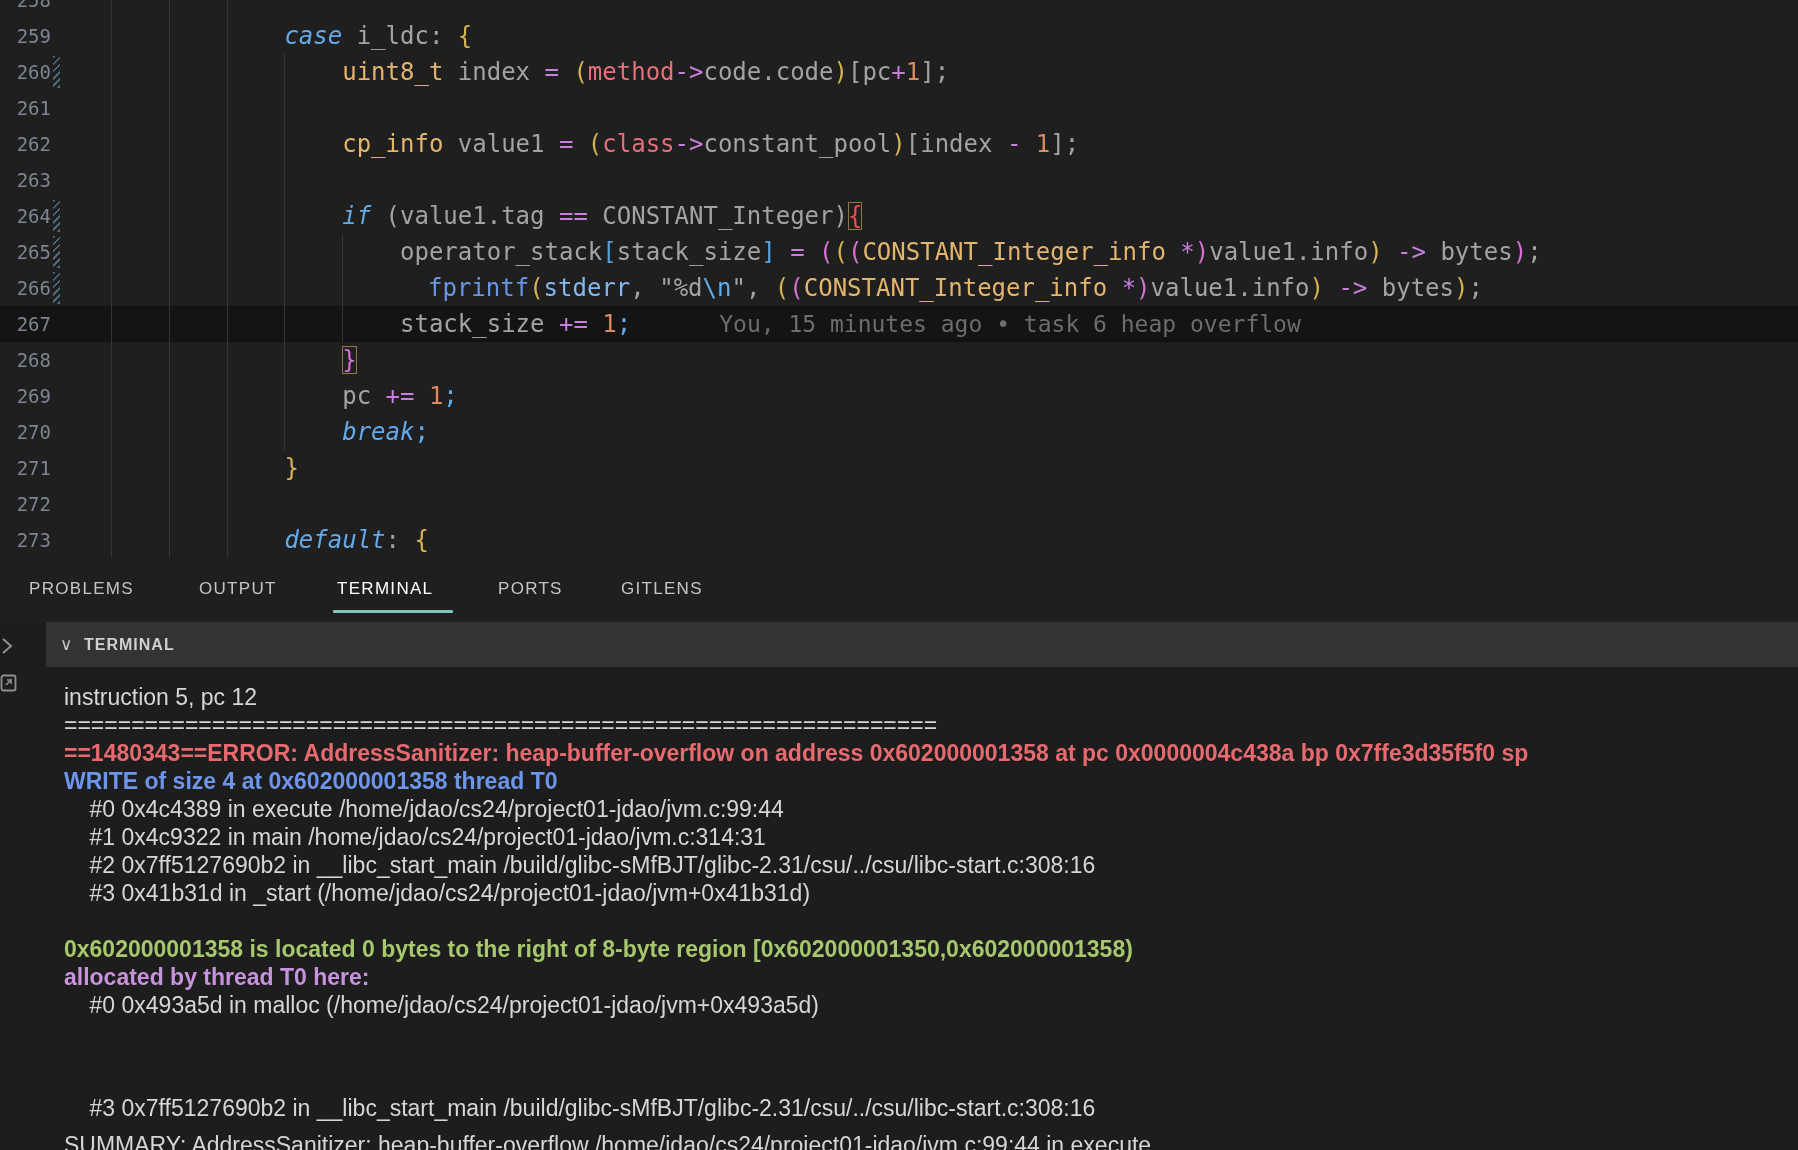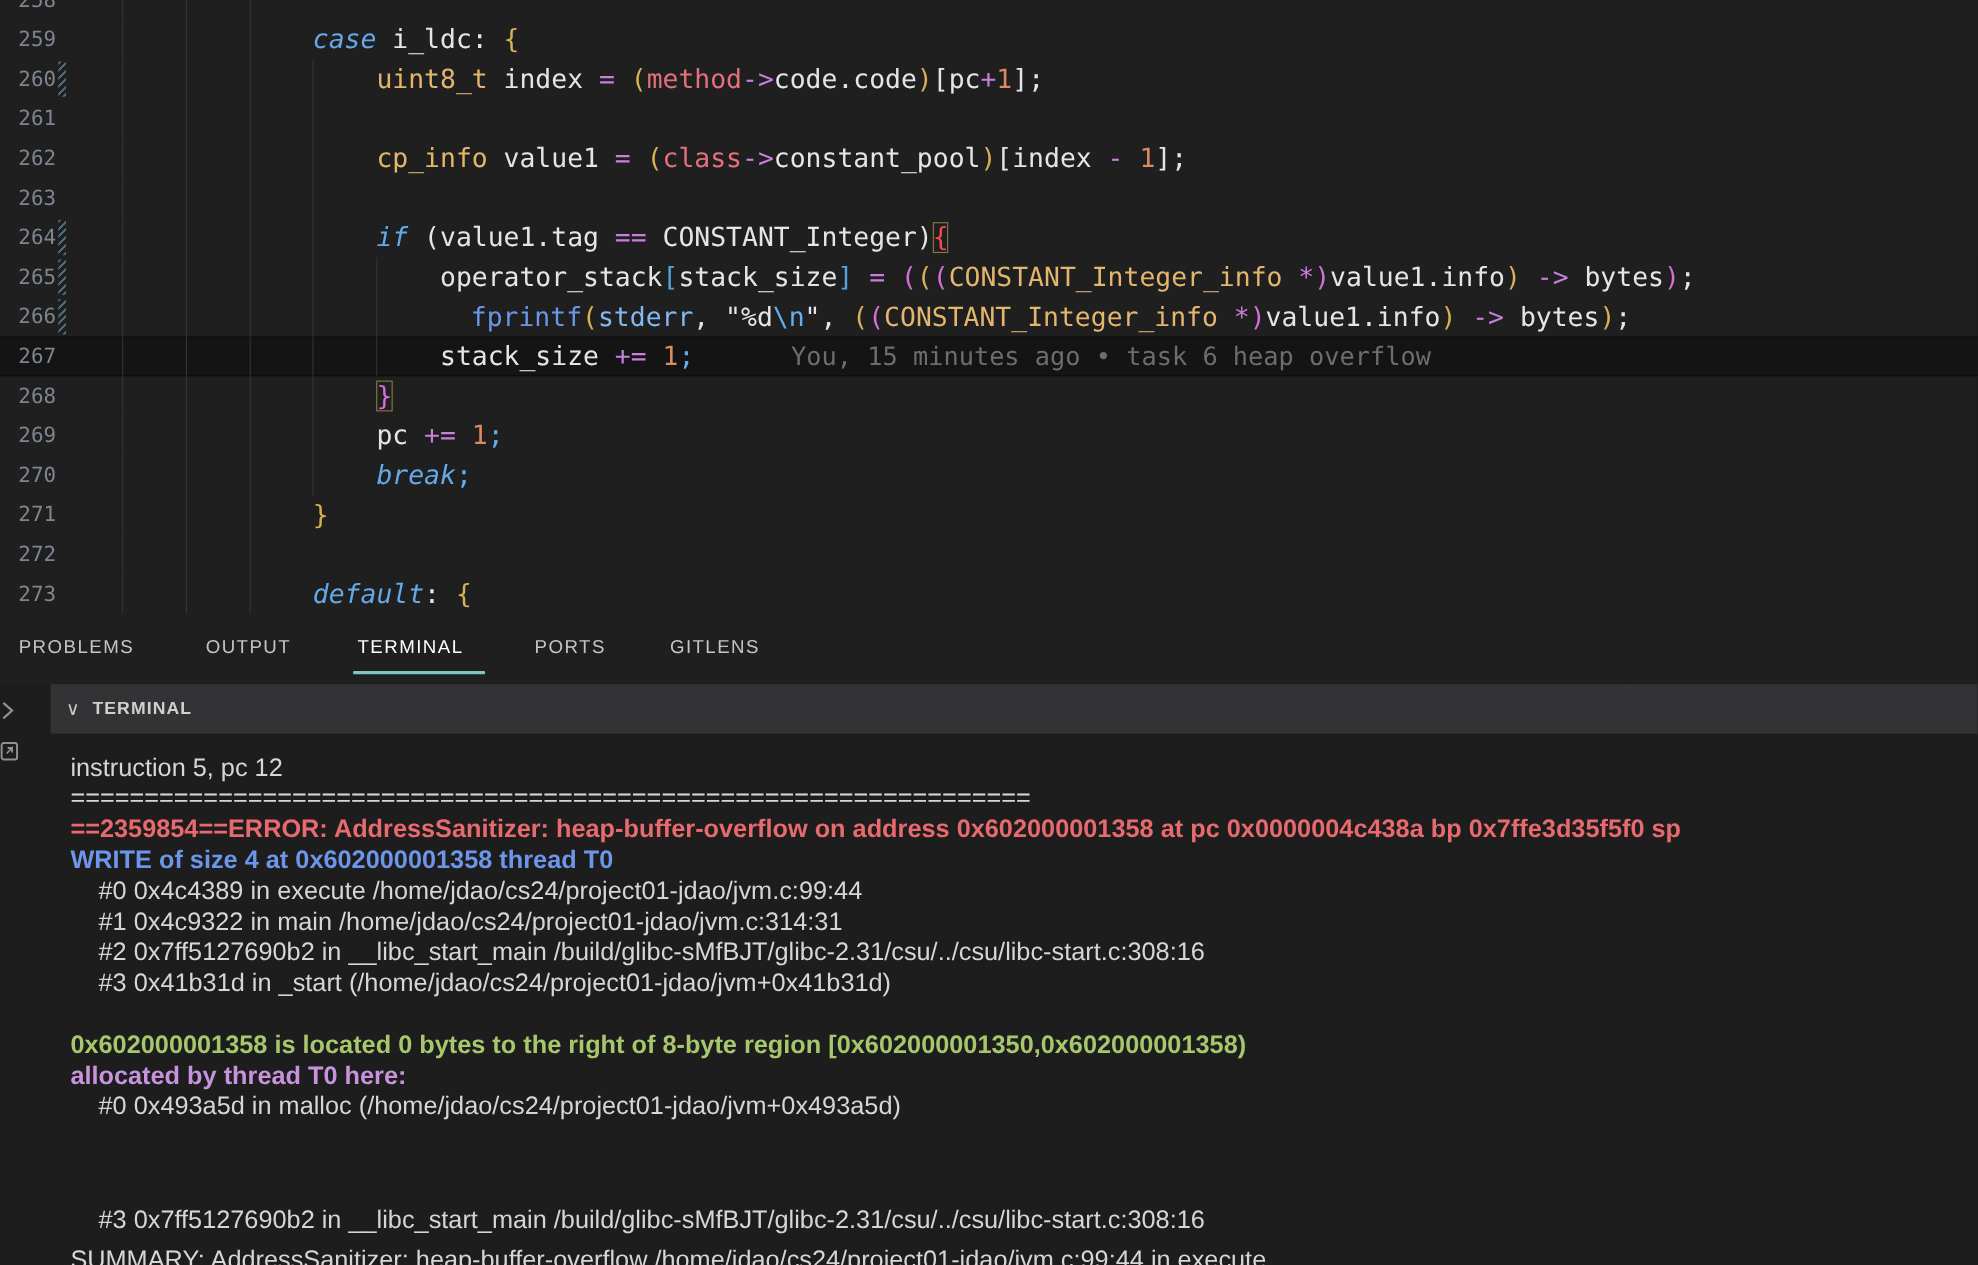--- a/index.html
+++ b/index.html
@@ -18,29 +18,29 @@
             font-family:"DejaVu Sans Mono",monospace;font-size:24px;white-space:pre;color:#e9e9e9;}
   .kw{color:#64a9e8;font-style:italic;}
   .ty{color:#e3b56d;}
   .rd{color:#e3707b;}
   .op{color:#c87fde;}
   .nm{color:#dd8a5f;}
   .fn{color:#6a96e6;margin-left:28px;}
   .pm{color:#83b8f0;}
   .es{color:#61afef;}
   .sc{color:#61afef;}
-  .vr{color:#e5e5e5;}
+  .vr{color:#a3a3a3;}
   .pg{color:#d6b254;}
   .pp{color:#d670d6;}
   .pb{color:#55a3de;}
   .pr{color:#f14c4c;}
   .box{outline:1px solid #8d7a43;outline-offset:-1px;}
   .blame{color:#6d6d6d;margin-left:88px;font-size:23px;}
   
-  #tabstrip{position:absolute;left:0;top:560px;width:1482px;height:62px;background:#1f1f1f;}
+  #tabstrip{position:absolute;left:12px;top:560px;width:1482px;height:62px;background:#1f1f1f;}
   .ptab{position:absolute;top:0;height:62px;line-height:58px;font-size:17px;letter-spacing:1.3px;
         color:#c5c5c5;cursor:pointer;}
   .ptab.active{color:#ffffff;}
   .tab-underline{position:absolute;top:50px;height:3px;background:#7cc8be;border-radius:1px;}
   
   #panel{position:absolute;left:0;top:622px;width:1798px;height:528px;background:#1d1d1d;}
   #panel-header{position:absolute;left:46px;top:0;width:1752px;height:45px;background:#333336;}
   #panel-header .chev{position:absolute;left:14px;top:0;height:45px;line-height:45px;color:#c8c8c8;font-size:17px;}
   #panel-header .title{position:absolute;left:38px;top:0;height:45px;line-height:45px;color:#d0d0d0;
                        font-size:16px;font-weight:bold;letter-spacing:1px;}
@@ -209,21 +209,21 @@
   <svg class="edge-icon" style="left:0;top:14px" width="14" height="20" viewBox="0 0 14 20">
     <polyline points="3,3 11,10 3,17" fill="none" stroke="#909090" stroke-width="2"></polyline>
   </svg>
   <svg class="edge-icon" style="left:0;top:50px" width="18" height="22" viewBox="0 0 18 22">
     <rect x="1.5" y="3.5" width="14" height="15" rx="2" fill="none" stroke="#909090" stroke-width="1.8"></rect>
     <polyline points="6,13 11,8 11,12 11,8 7,8" fill="none" stroke="#909090" stroke-width="1.6"></polyline>
   </svg>
   <div id="terminal">
       <div class="tline t-fg" style="top: 61px;">instruction 5, pc 12</div>
       <div class="tline t-fg" style="top: 89px;">=================================================================</div>
-      <div class="tline t-red" style="top: 117px;">==2359854==ERROR: AddressSanitizer: heap-buffer-overflow on address 0x602000001358 at pc 0x0000004c438a bp 0x7ffe3d35f5f0 sp</div>
+      <div class="tline t-red" style="top: 117px;">==1480343==ERROR: AddressSanitizer: heap-buffer-overflow on address 0x602000001358 at pc 0x0000004c438a bp 0x7ffe3d35f5f0 sp</div>
       <div class="tline t-blue" style="top: 145px;">WRITE of size 4 at 0x602000001358 thread T0</div>
       <div class="tline t-fg" style="top: 173px;">    #0 0x4c4389 in execute /home/jdao/cs24/project01-jdao/jvm.c:99:44</div>
       <div class="tline t-fg" style="top: 201px;">    #1 0x4c9322 in main /home/jdao/cs24/project01-jdao/jvm.c:314:31</div>
       <div class="tline t-fg" style="top: 229px;">    #2 0x7ff5127690b2 in __libc_start_main /build/glibc-sMfBJT/glibc-2.31/csu/../csu/libc-start.c:308:16</div>
       <div class="tline t-fg" style="top: 257px;">    #3 0x41b31d in _start (/home/jdao/cs24/project01-jdao/jvm+0x41b31d)</div>
       <div class="tline t-fg" style="top: 285px;"></div>
       <div class="tline t-green" style="top: 313px;">0x602000001358 is located 0 bytes to the right of 8-byte region [0x602000001350,0x602000001358)</div>
       <div class="tline t-purple" style="top: 341px;">allocated by thread T0 here:</div>
       <div class="tline t-fg" style="top: 369px;">    #0 0x493a5d in malloc (/home/jdao/cs24/project01-jdao/jvm+0x493a5d)</div>
       <div class="tline t-fg" style="top: 472px;">    #3 0x7ff5127690b2 in __libc_start_main /build/glibc-sMfBJT/glibc-2.31/csu/../csu/libc-start.c:308:16</div>

